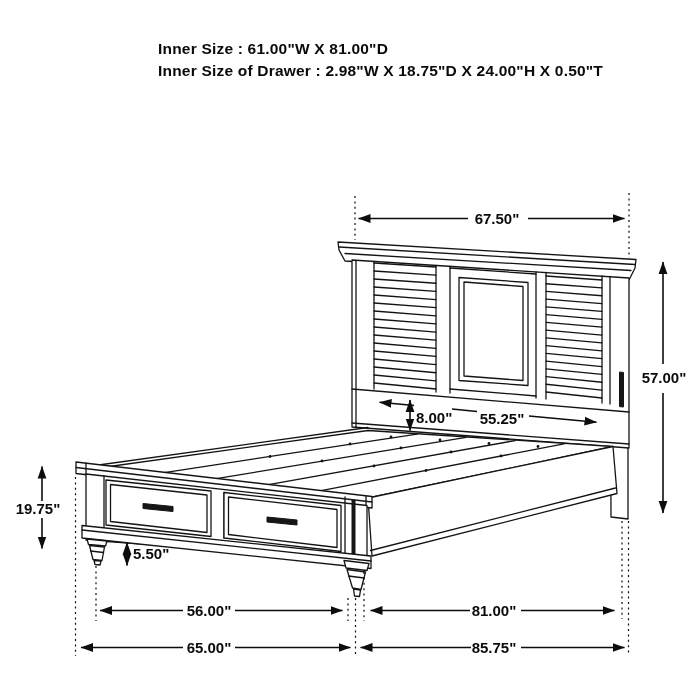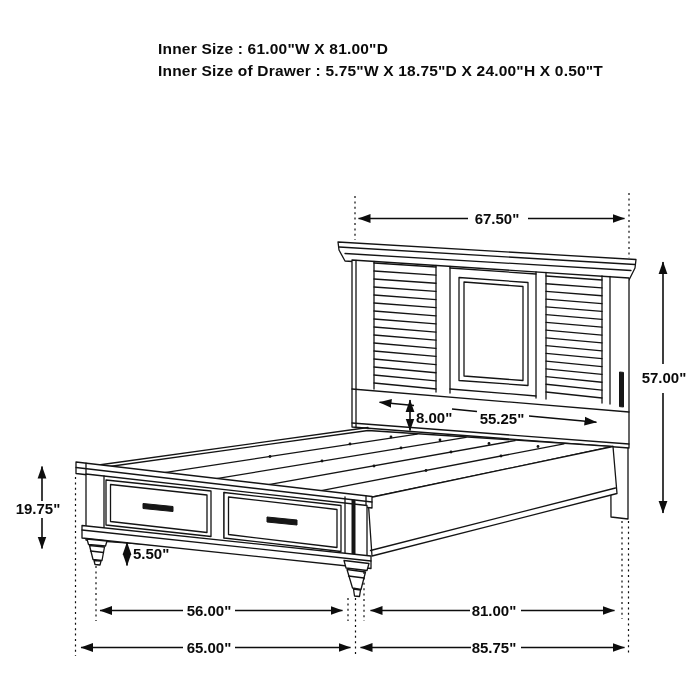--- a/index.html
+++ b/index.html
@@ -15,21 +15,21 @@
   .dim{stroke:#0d0d0d;stroke-width:1.6;fill:none;}
   .ext{stroke:#0d0d0d;stroke-width:1.2;fill:none;stroke-dasharray:2 3.4;}
   .lbl{font:bold 15px "Liberation Sans",sans-serif;fill:#0a0a0a;text-anchor:middle;}
   .lbl.start{text-anchor:start;}
 </style>
 </head>
 <body>
 
 <div class="stage">
   <div class="title-line" id="t1">Inner Size : 61.00"W X 81.00"D</div>
-  <div class="title-line" id="t2">Inner Size of Drawer : 5.75"W X 18.75"D X 24.00"H X 0.50"T</div>
+  <div class="title-line" id="t2">Inner Size of Drawer : 2.98"W X 18.75"D X 24.00"H X 0.50"T</div>
 
   <svg width="700" height="700" viewBox="0 0 700 700">
     <defs>
       <marker id="arr" markerUnits="userSpaceOnUse" markerWidth="13" markerHeight="10" refX="12" refY="5" orient="auto">
         <path d="M0,0.6 L12.4,5 L0,9.4 Z" fill="#0d0d0d"></path>
       </marker>
     </defs>
 
     <g>
       <path class="fw" d="M610,278 L628,280 L628,519 L611,517 Z"></path>

